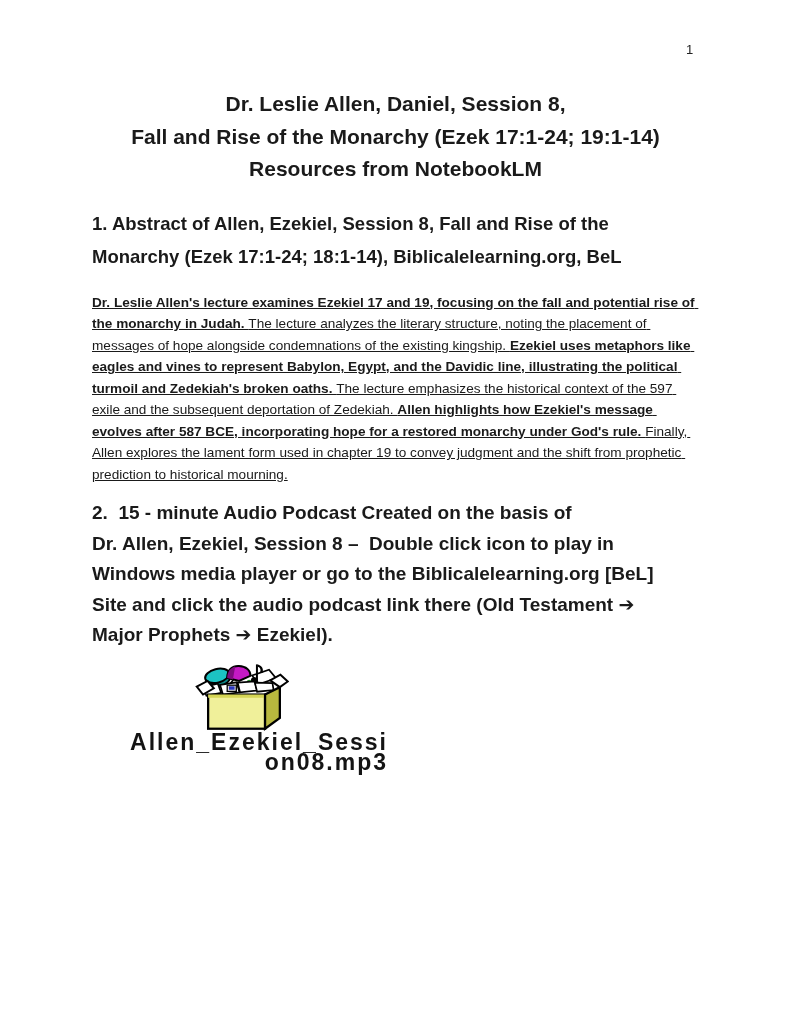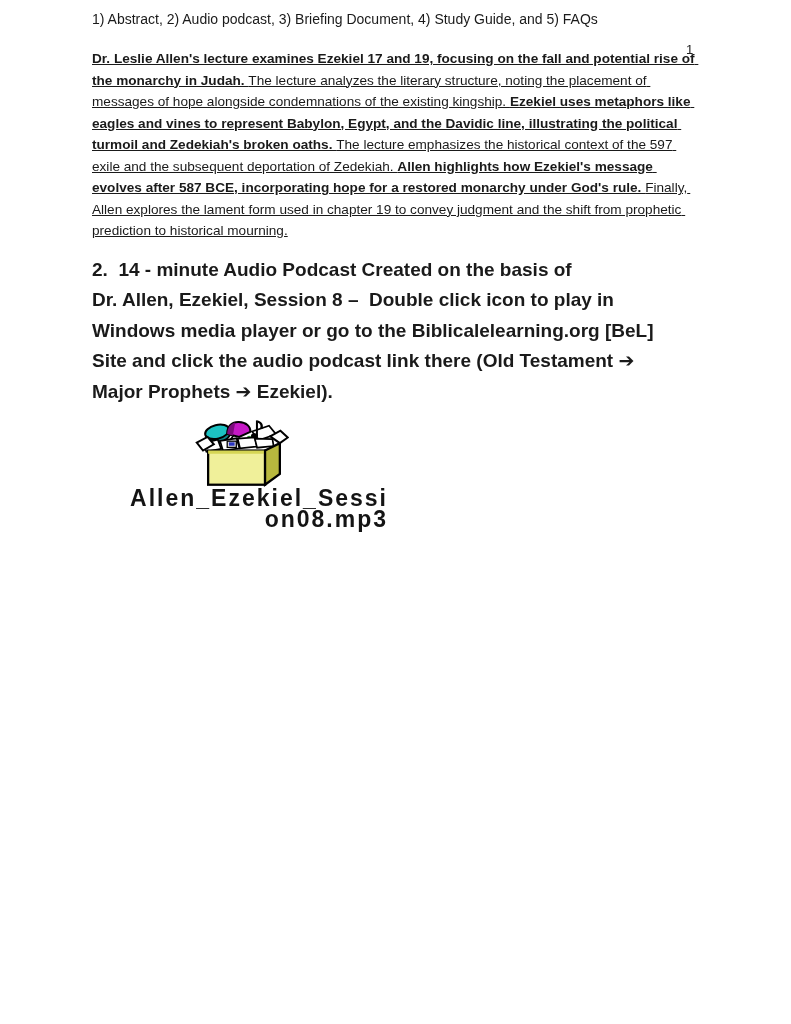--- a/index.html
+++ b/index.html
@@ -75,27 +75,31 @@
     text-align: right;
   }
 </style>
 </head>
 <body>
 
 <div class="page">
 
   <div class="page-number">1</div>
 
+  <div class="doc-title">Dr. Leslie Allen, Daniel, Session 8,
+Fall and Rise of the Monarchy (Ezek 17:1-24; 19:1-14)
+Resources from NotebookLM</div>
 
-  <div class="resources-line">1) Abstract, 2) Audio podcast, 3) Briefing Document, 4) Study Guide, and 5) FAQs</div>
 
+  <div class="section-heading-1">1. Abstract of Allen, Ezekiel, Session 8, Fall and Rise of the
+Monarchy (Ezek 17:1-24; 18:1-14), Biblicalelearning.org, BeL</div>
 
   <div class="abstract-paragraph"><span class="run bold">Dr. Leslie Allen's lecture examines Ezekiel 17 and 19, focusing on the fall and potential rise of the monarchy in Judah. </span><span class="run">The lecture analyzes the literary structure, noting the placement of messages of hope alongside condemnations of the existing kingship. </span><span class="run bold">Ezekiel uses metaphors like eagles and vines to represent Babylon, Egypt, and the Davidic line, illustrating the political turmoil and Zedekiah's broken oaths. </span><span class="run">The lecture emphasizes the historical context of the 597 exile and the subsequent deportation of Zedekiah. </span><span class="run bold">Allen highlights how Ezekiel's message evolves after 587 BCE, incorporating hope for a restored monarchy under God's rule. </span><span class="run">Finally, Allen explores the lament form used in chapter 19 to convey judgment and the shift from prophetic prediction to historical mourning.</span></div>
 
-  <div class="section-heading-2">2.  14 - minute Audio Podcast Created on the basis of
+  <div class="section-heading-2">2.  15 - minute Audio Podcast Created on the basis of
 Dr. Allen, Ezekiel, Session 8 –  Double click icon to play in
 Windows media player or go to the Biblicalelearning.org [BeL]
 Site and click the audio podcast link there (Old Testament ➔
 Major Prophets ➔ Ezekiel).</div>
 
   <div class="audio-object">
     <svg width="94" height="74" viewBox="0 0 33 26">
 
       <polygon points="20,6.5 26,4.5 28.5,7.5 22.5,9.5" fill="#ffffff" stroke="#000" stroke-width="0.6"></polygon>
       <polygon points="8,8.5 10.5,5 14.5,6.5 12,10" fill="#ffffff" stroke="#000" stroke-width="0.6"></polygon>

